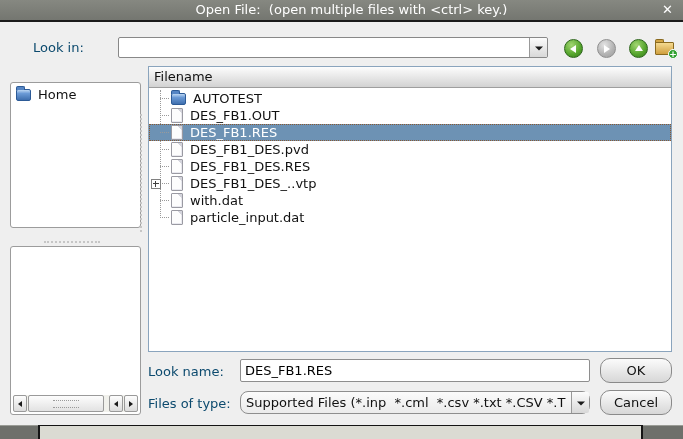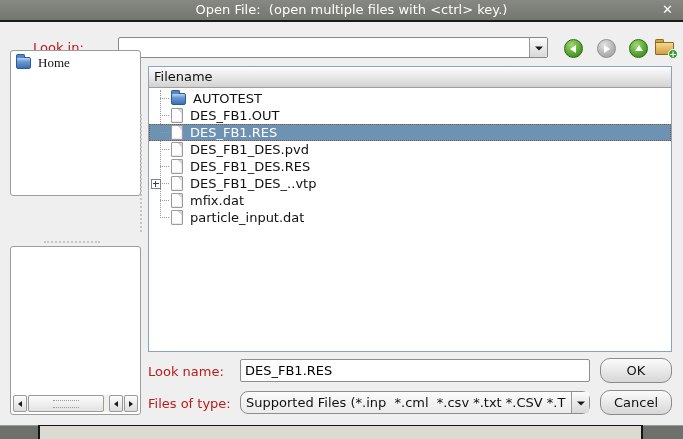--- a/index.html
+++ b/index.html
@@ -8,21 +8,21 @@
   .window { position:relative; width:683px; height:439px; background:#efefef; overflow:hidden; }
 
   
   .titlebar { position:absolute; top:0; left:0; width:683px; height:22px;
     background:linear-gradient(#868881,#747670); border-bottom:2px solid #1b1b1b; }
   .titlebar .title { display:block; text-align:center; line-height:20px; color:#fff; white-space:pre;padding-left:20px; }
   .titlebar .close { position:absolute; right:10px; top:0; line-height:20px; color:#fff; font-weight:bold; cursor:default; }
 
   .body { position:absolute; top:22px; left:0; width:683px; height:403px; }
 
-  .lbl { position:absolute; color:#b91c1c;text-align:center; }
+  .lbl { position:absolute; color:#0c4a6e;text-align:center; }
 
   
   .combo-lookin { position:absolute; left:118px; top:15px; width:430px; height:21px;
     background:#fff; border:1px solid #888; border-radius:2px; }
   .combo-lookin .field { position:absolute; left:1px; top:1px; right:19px; bottom:1px; background:#fff; }
   .combo-btn { position:absolute; right:0; top:0; bottom:0; width:18px;
     background:linear-gradient(#fcfcfc,#d8d8d8); border-left:1px solid #999; border-radius:0 2px 2px 0; }
   .caret-down { position:absolute; left:50%; top:50%; transform:translate(-50%,-40%);
     width:0; height:0; border-left:4px solid transparent; border-right:4px solid transparent; border-top:4px solid #1a1a1a; }
 
@@ -36,21 +36,21 @@
   .tri-u { border-left:4px solid transparent; border-right:4px solid transparent; border-bottom:6px solid #fff; margin-top:-1px; }
 
   .newfolder { position:absolute; left:655px; top:16px; width:23px; height:20px; }
   .nf-tab  { position:absolute; top:1px; left:0; width:9px; height:5px; background:#d3a545; border:1px solid #8a6a1f; border-bottom:none; border-radius:2px 2px 0 0; }
   .nf-body { position:absolute; top:4px; left:0; width:19px; height:13px; background:linear-gradient(#f5d98f,#cf9f3f); border:1px solid #8a6a1f; border-radius:1px; }
   .nf-plus { position:absolute; right:0; bottom:-1px; width:10px; height:10px; background:#2fa02f; border:1px solid #fff; border-radius:50%;
     color:#fff; font:bold 9px/8px "DejaVu Sans",sans-serif; text-align:center; }
 
   
   .panel { position:absolute; background:#fff; border:1px solid #9c9c9c; border-radius:3px; }
-  .panel-places { left:10px; top:28px; width:131px; height:146px;font-family:Liberation Serif, serif; }
+  .panel-places { left:10px; top:60px; width:131px; height:146px; }
   .panel-lower  { left:10px; top:224px; width:131px; height:169px; }
   .place-item { display:flex; align-items:center; gap:7px; padding:4px 2px 0 5px; }
 
   .hsplit { position:absolute; left:44px; top:219px; width:56px; height:4px; border-top:2px dotted #c6c6c6; }
   .vsplit { position:absolute; left:140px; top:92px; width:4px; height:118px; border-left:2px dotted #c6c6c6; }
 
   
   .icon-folder { display:inline-block; width:15px; height:12px; position:relative; flex:0 0 15px;
     background:linear-gradient(#bcd6f2 0%, #6b9ad6 35%, #3f6fae 100%); border:1px solid #2c5a96; border-radius:2px; }
   .icon-folder::before { content:''; position:absolute; top:-4px; left:-1px; width:7px; height:3px;
@@ -204,21 +204,21 @@
           <div class="row">
     <span class="expander visible"></span>
     <span class="conn"></span>
     <span class="row-icon icon-file"></span>
     <span class="row-label">DES_FB1_DES_..vtp</span>
   </div>
           <div class="row">
     
     <span class="conn"></span>
     <span class="row-icon icon-file"></span>
-    <span class="row-label">mfix.dat</span>
+    <span class="row-label">with.dat</span>
   </div>
           <div class="row">
     
     <span class="conn"></span>
     <span class="row-icon icon-file"></span>
     <span class="row-label">particle_input.dat</span>
   </div>
         </div>
     </div>
 

